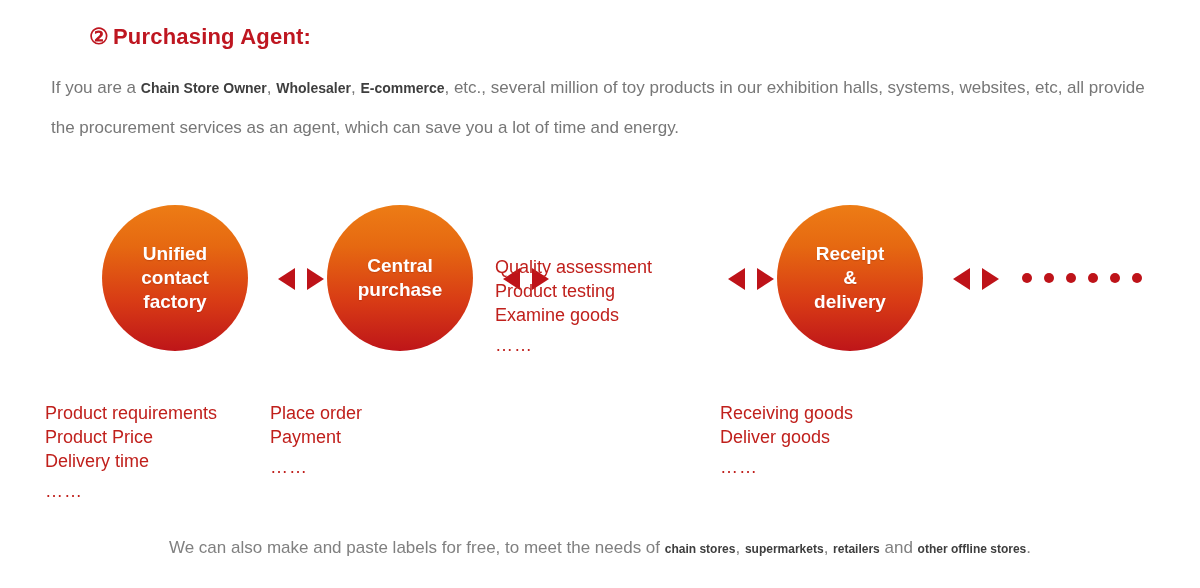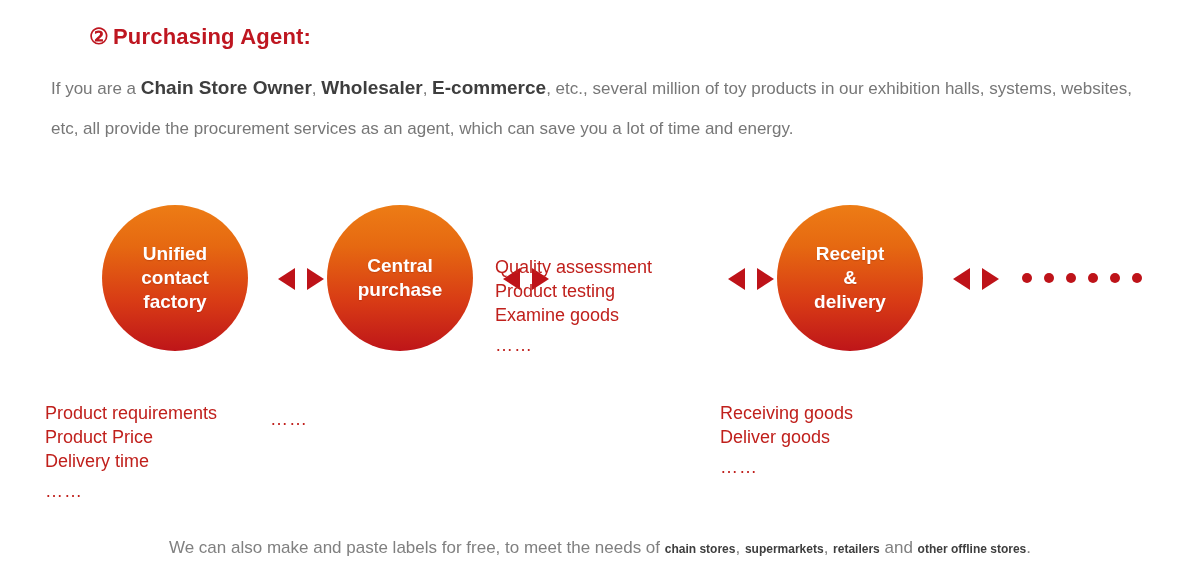--- a/index.html
+++ b/index.html
@@ -39,21 +39,21 @@
     top: 68px;
     width: 1100px;
     font-size: 17px;
     line-height: 40px;
     color: #777777;
     font-weight: normal;
   }
   .intro b {
     color: #3e3e3e;
     font-weight: bold;
-    font-size: 19px;
+    font-size: 14px;
   }
 
   
   .flow {
     position: absolute;
     left: 0;
     top: 205px;
     width: 1200px;
     height: 300px;
   }
@@ -184,20 +184,22 @@
     <span class="tri-left"></span>
     <span class="tri-right"></span>
   </div>
 
   <div class="node" style="left:327px">
     <div class="circle">
       <span class="circle-label">Central
 purchase</span>
     </div>
     <div class="caption">
+      <span>Place  order
+Payment</span>
       <span class="dots">……</span>
     </div>
   </div>
 
   <div class="arrows" style="left:503px">
     <span class="tri-left"></span>
     <span class="tri-right"></span>
   </div>
 
   <div class="node" style="left:552px">

